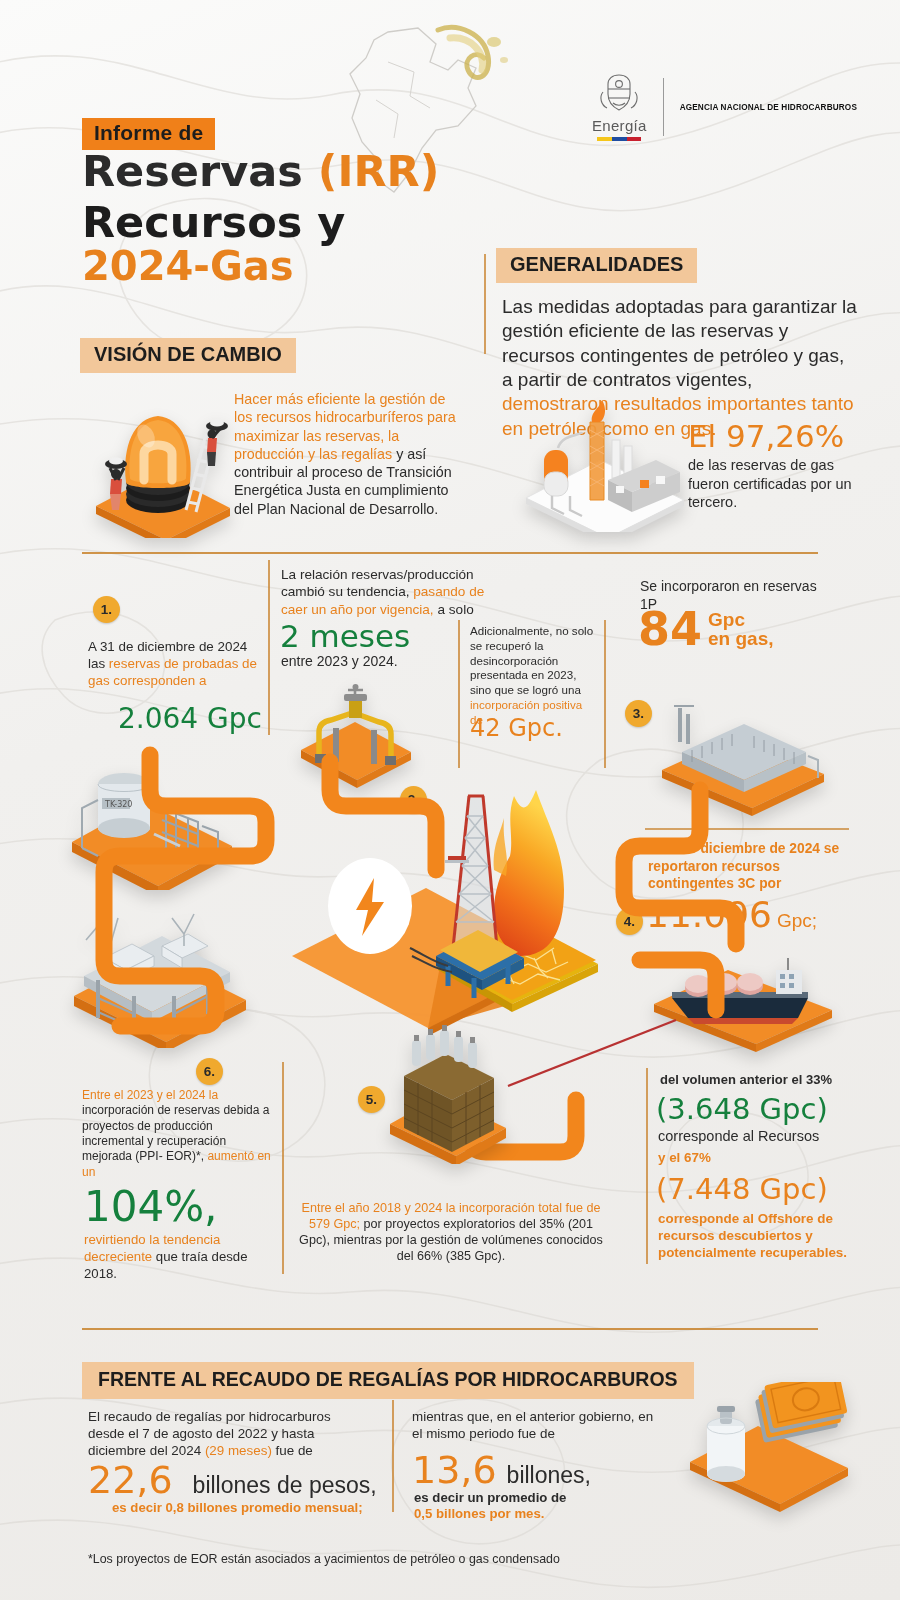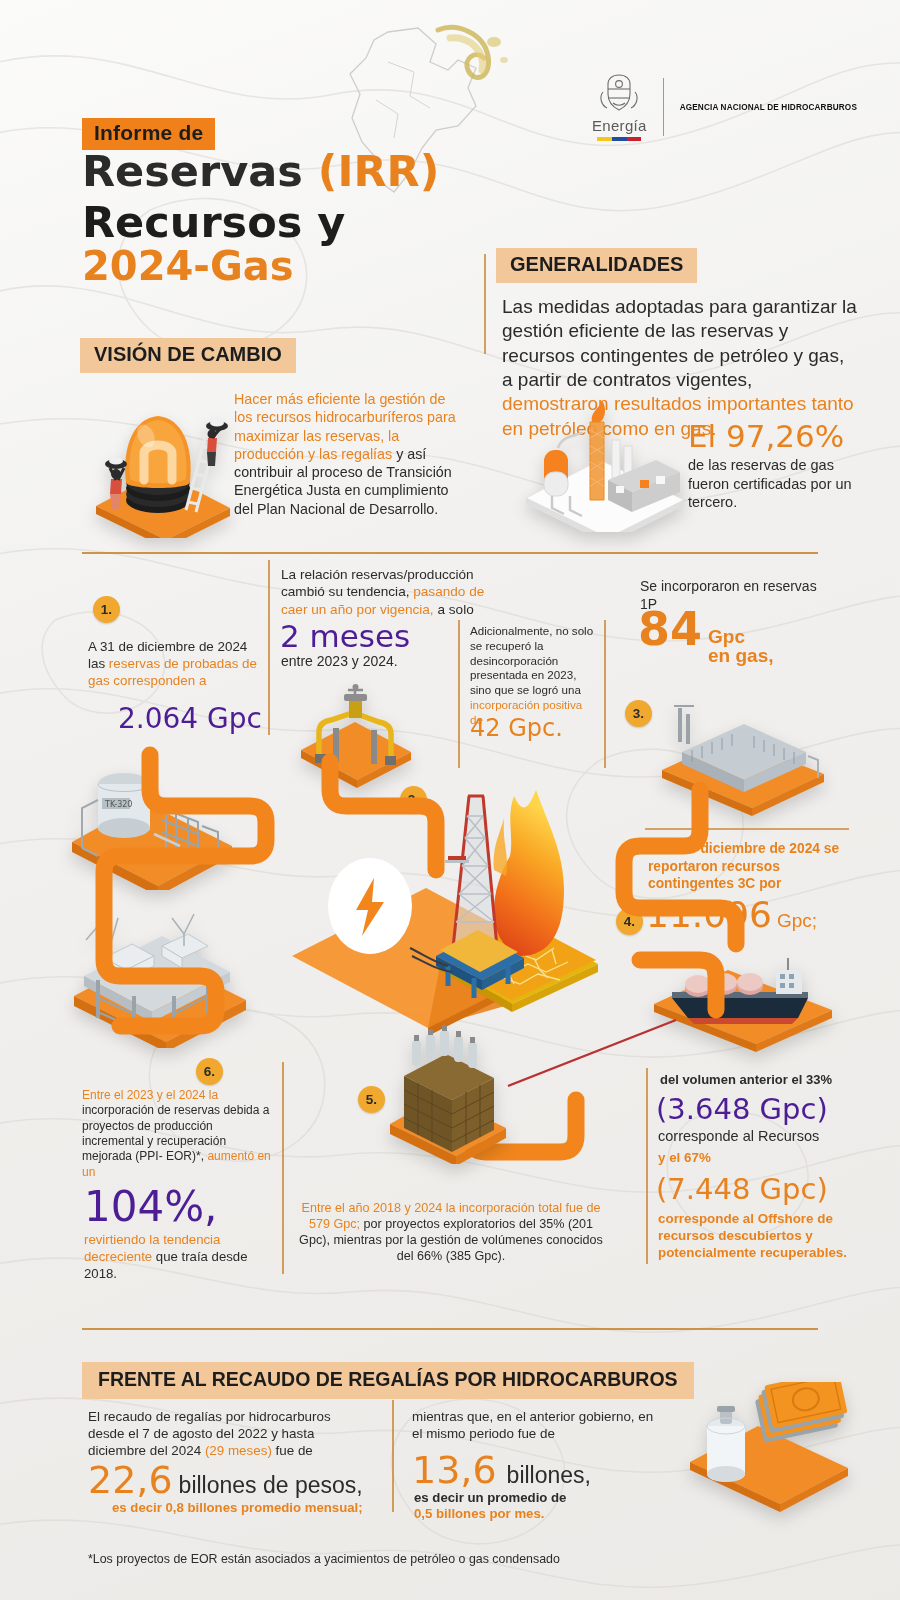--- a/index.html
+++ b/index.html
@@ -73,21 +73,21 @@
     font-weight: 700; font-size: 13.5px;
     display:flex; align-items:center; justify-content:center;
     box-shadow: 0 1px 2px rgba(0,0,0,.18);
   }
 
   .vrule { width: 1.6px; background: #C8822C; opacity:.75; }
 
   .txt { line-height: 1.28; }
 
   
-  .big-num { font-weight: 400; color:#4c1d95; font-family:"DejaVu Sans", sans-serif; }
+  .big-num { font-weight: 400; color:#15803d; font-family:"DejaVu Sans", sans-serif; }
 
   
   #flow { position:absolute; left:0; top:540px; width:900px; height:780px; z-index:2; }
 
   .shadow-soft { filter: drop-shadow(0 7px 8px rgba(0,0,0,.16)); }
 </style>
 </head>
 <body>
 
 <div id="bg-topo">
@@ -351,21 +351,21 @@
   </div>
   <div class="abs orange" style="left:470px; top:714px; font-size:24px; font-family:'DejaVu Sans',sans-serif;">42 Gpc.</div>
   <div class="abs vrule" style="left:604px; top:620px; height:148px;"></div>
 
   <div class="abs badge" style="left:400px; top:786px;">2.</div>
 
   <div class="abs dark txt" style="left:640px; top:578px; width:180px; font-size:14px;">Se incorporaron en reservas 1P</div>
   <div class="abs" style="left:638px; top:608px; display:flex; align-items:flex-start;">
     <div class="orange" style="font-size:46px; font-weight:700; line-height:.95; font-family:'DejaVu Sans',sans-serif;">84</div>
     <div style="margin-left:6px; margin-top:2px;">
-      <div class="orange" style="font-size:19px; font-weight:700; line-height:1.02;margin-top:17px;">Gpc</div>
+      <div class="orange" style="font-size:19px; font-weight:700; line-height:1.02;">Gpc</div>
       <div class="orange" style="font-size:19px; font-weight:700; line-height:1.02;">en gas,</div>
     </div>
   </div>
 
   <div class="abs badge" style="left:625px; top:700px;">3.</div>
 
   <svg class="abs shadow-soft" style="left:648px; top:694px; width:190px; height:125px;">
     <polygon points="14,76 84,44 176,80 104,114" fill="#F28C26"></polygon>
     <polygon points="14,76 14,84 104,122 104,114" fill="#D46F12"></polygon>
     <polygon points="104,114 104,122 176,88 176,80" fill="#E07A18"></polygon>
@@ -604,21 +604,21 @@
       <rect x="41" y="24" width="18" height="6" rx="2" fill="#9aa3aa"></rect>
       <ellipse cx="50" cy="44" rx="19" ry="8" fill="none" stroke="#cfd6da"></ellipse>
     </g>
   </svg>
 
   <div class="abs txt" style="left:88px; top:1408px; width:272px; font-size:13.4px;">
     <span class="dark">El recaudo de regalías por hidrocarburos desde el 7 de agosto del 2022 y hasta diciembre del 2024 </span><span class="orange">(29 meses)</span><span class="dark"> fue de</span>
   </div>
   <div class="abs" style="left:88px; top:1458px; display:flex; align-items:baseline;">
     <div class="orange" style="font-size:38px; font-family:'DejaVu Sans',sans-serif;">22,6</div>
-    <div class="dark" style="font-size:23px; margin-left:6px;">billones de pesos,</div>
+    <div class="dark" style="font-size:23px; margin-left:20px;">billones de pesos,</div>
   </div>
   <div class="abs orange" style="left:112px; top:1500px; font-size:13.2px; font-weight:600;">es decir 0,8 billones promedio mensual;</div>
 
   <div class="abs vrule" style="left:392px; top:1400px; height:112px;"></div>
 
   <div class="abs dark txt" style="left:412px; top:1408px; width:248px; font-size:13.4px;">mientras que, en el anterior gobierno, en el mismo periodo fue de</div>
   <div class="abs" style="left:412px; top:1448px; display:flex; align-items:baseline;">
     <div class="orange" style="font-size:38px; font-family:'DejaVu Sans',sans-serif;">13,6</div>
     <div class="dark" style="font-size:23px; margin-left:10px;">billones,</div>
   </div>

